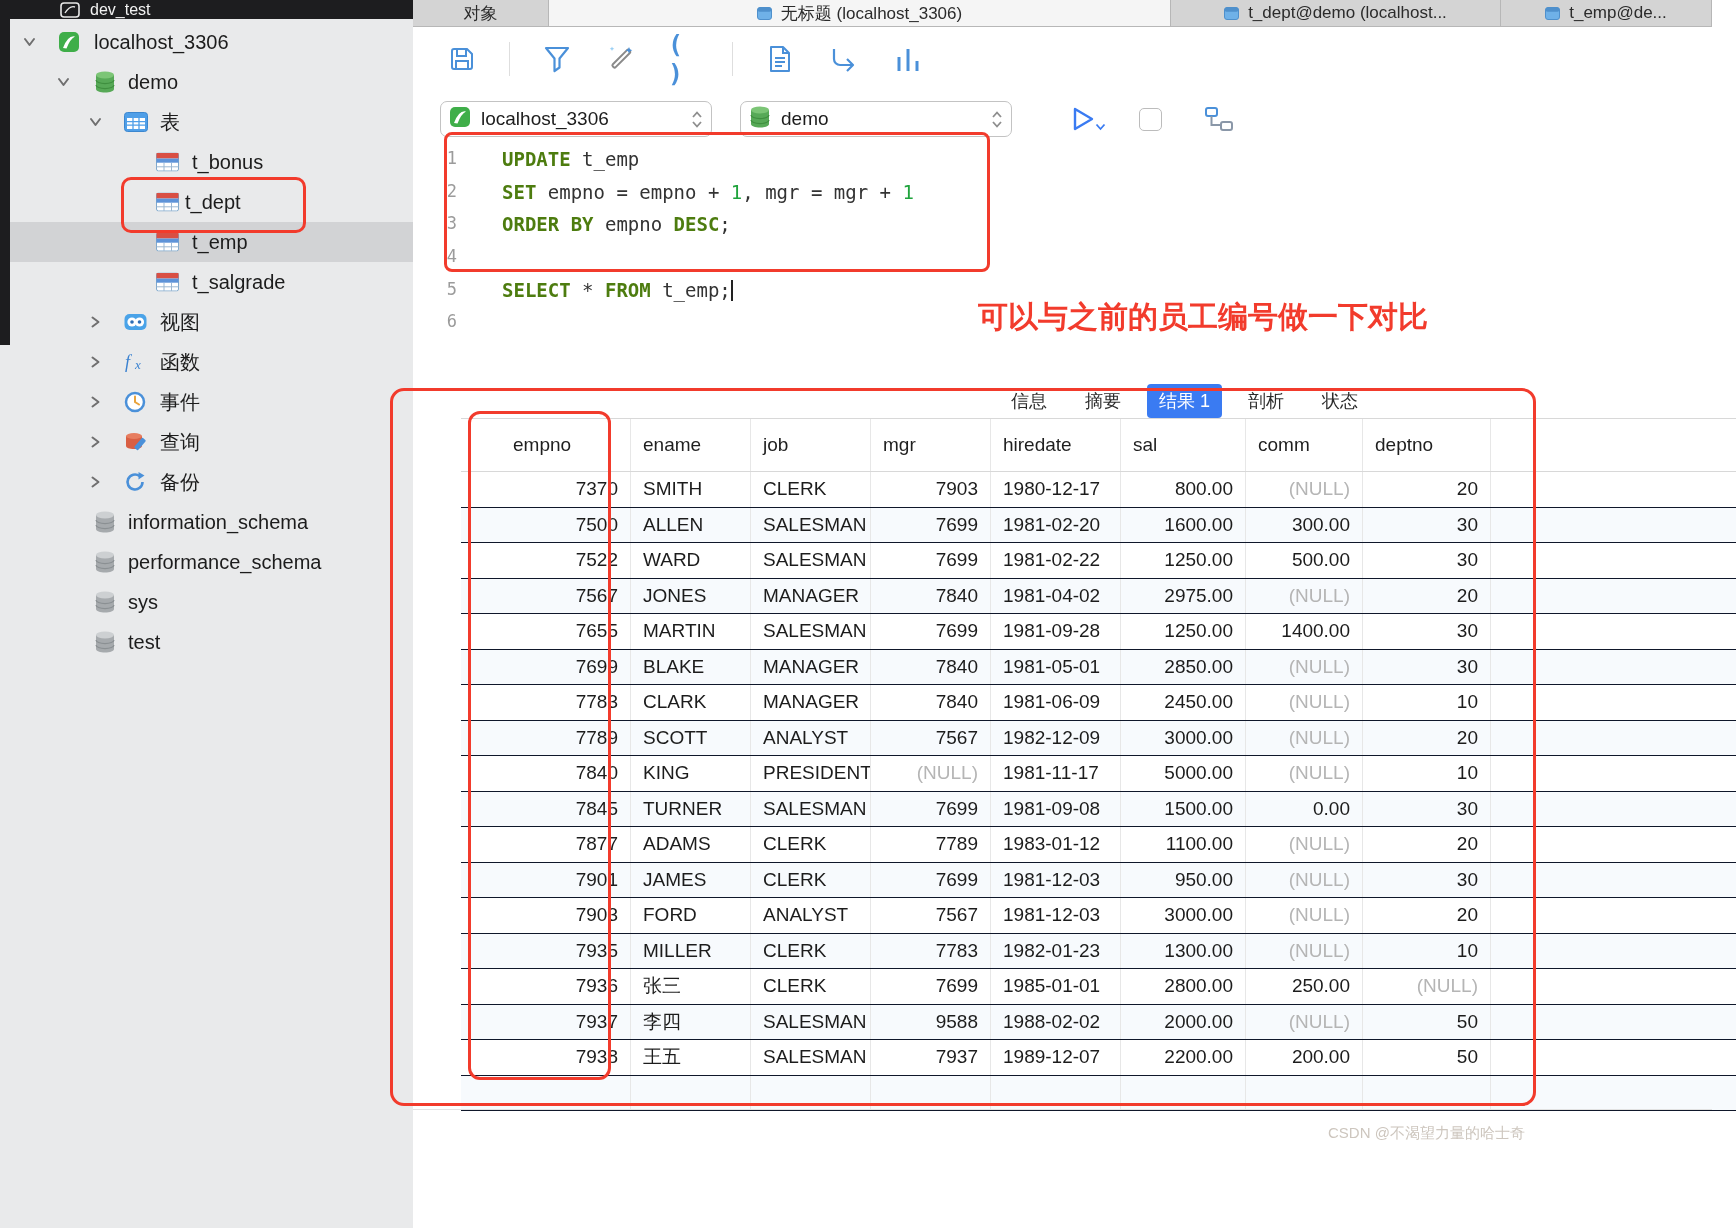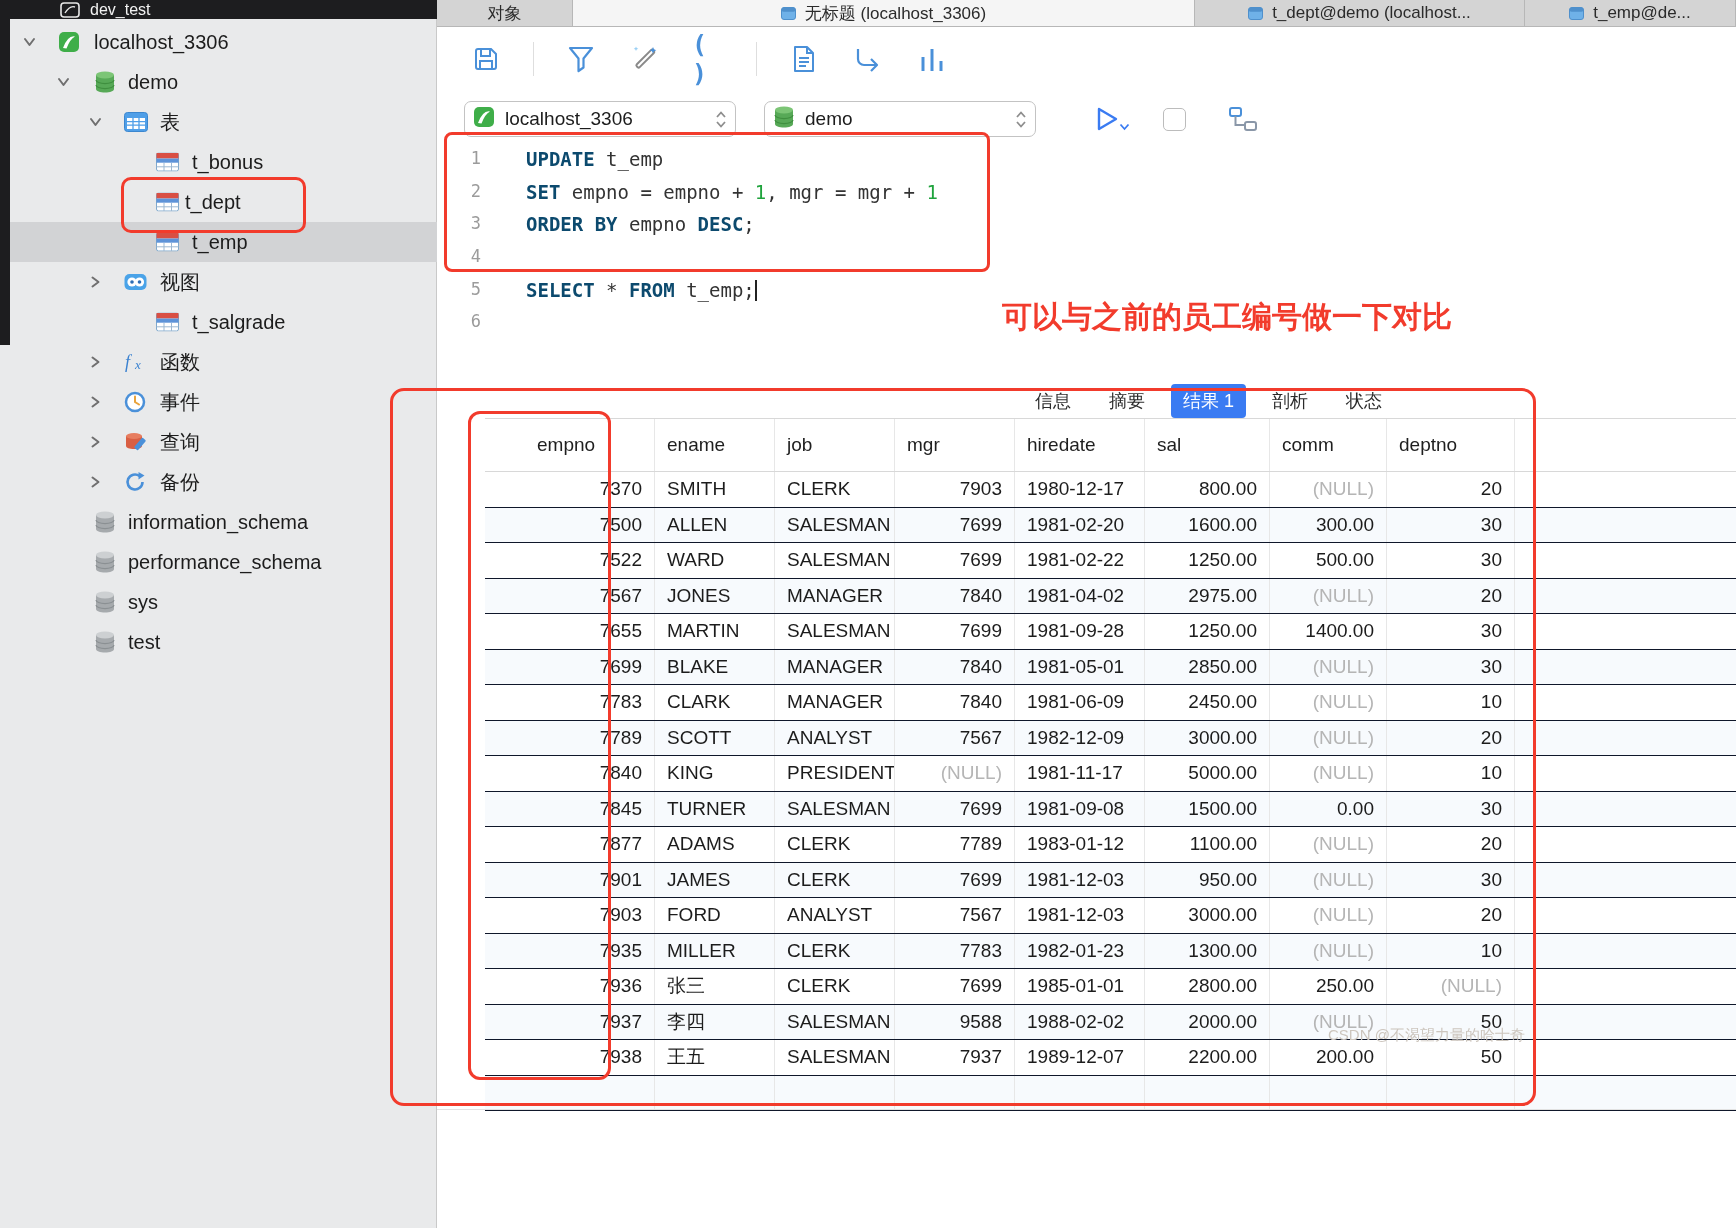--- a/index.html
+++ b/index.html
@@ -17,21 +17,21 @@
   .tree{position:absolute;left:0;top:22px;width:437px;}
   .tree-row{position:relative;height:40px;}
   .tree-row.selected{background:#d2d3d5;}
   .chev{position:absolute;top:50%;transform:translateY(-50%);width:14px;height:14px;
         display:flex;align-items:center;justify-content:center;}
   .chev.down svg{transform:rotate(90deg);}
   .ticon{position:absolute;top:50%;transform:translateY(-50%);display:flex;align-items:center;}
   .tlabel{position:absolute;top:50%;transform:translateY(-50%);font-size:20px;color:#1c1c1c;white-space:nowrap;}
 
   
-  .main{position:absolute;left:437px;top:0;width:1299px;height:1228px;background:#fff;}
+  .main{position:absolute;left:413px;top:0;width:1299px;height:1228px;background:#fff;}
 
   .tabbar{height:26px;display:flex;background:#cdcdcd;border-bottom:1px solid #b7b7b7;}
   .wtab{display:flex;align-items:center;justify-content:center;gap:9px;font-size:17px;color:#2b2b2b;
         border-right:1px solid #b7b7b7;background:#d4d4d4;box-sizing:border-box;overflow:hidden;white-space:nowrap;}
   .wtab.active{background:#f5f5f5;}
 
   .toolbar{height:64px;display:flex;align-items:center;background:#fff;padding-left:32px;gap:30px;}
   .tbtn{display:flex;align-items:center;justify-content:center;width:34px;height:34px;}
   .tsep{width:1px;height:34px;background:#dedede;}
   .braces{font:600 25px "DejaVu Sans Mono",monospace;color:#4a90d9;}
@@ -47,21 +47,21 @@
   .checkbox{margin-left:42px;width:21px;height:21px;border:1.5px solid #bcbcbc;border-radius:5px;background:#fff;}
   .explainbtn{margin-left:42px;display:flex;}
 
   
   .editor{position:absolute;left:0;top:148px;width:1299px;display:flex;}
   .gutter{width:56px;flex:none;}
   .lnum{height:32.7px;line-height:32.7px;text-align:right;padding-right:12px;
         font:17px "DejaVu Sans Mono",monospace;color:#9b9b9b;}
   .code{flex:1;padding-left:33px;}
   .cline{height:32.7px;line-height:32.7px;font:19px "DejaVu Sans Mono",monospace;color:#333;white-space:pre;}
-  .kw{color:#0c4a6e;font-weight:bold;}
+  .kw{color:#4d7c0f;font-weight:bold;}
   .num{color:#1fa33c;}
   .caret{display:inline-block;width:2px;height:21px;background:#222;vertical-align:-4px;}
   .annotation{position:absolute;left:565px;top:297px;font-size:30px;font-weight:600;color:#f23b2c;white-space:nowrap;}
 
   
   .results{position:absolute;left:0;top:383px;width:1299px;margin-left:48px;}
   .rtabs{height:35px;display:flex;justify-content:flex-end;align-items:center;gap:14px;
          padding-right:390px;font-size:18px;}
   .rtab{padding:5px 12px;color:#2b2b2b;border-radius:4px;white-space:nowrap;}
   .rtab.active{background:#3a7bf2;color:#fff;}
@@ -77,21 +77,21 @@
   .gcell.first{padding-left:52px;}
   .gcell.filler{flex:1;border-right:none;}
   .bottomline{position:absolute;left:0;top:1109px;width:1299px;height:1px;background:#e2e2e2;}
 
   
   .redbox{position:absolute;border:3.5px solid #f23b2c;pointer-events:none;box-sizing:border-box;}
   #rb-lines{left:444px;top:132px;width:546px;height:140px;border-radius:8px;}
   #rb-tdept{left:121px;top:177px;width:185px;height:56px;border-radius:10px;}
   #rb-empno{left:468px;top:411px;width:143px;height:669px;border-radius:12px;}
   #rb-results{left:390px;top:388px;width:1146px;height:718px;border-radius:14px;}
-  .watermark{position:absolute;left:1328px;top:1026px;font-size:15px;color:#cdc6be;white-space:nowrap;}
+  .watermark{position:absolute;left:1328px;top:1124px;font-size:15px;color:#cdc6be;white-space:nowrap;}
 </style>
 </head>
 <body>
 
 <div class="sidebar">
   <div class="tree" id="tree">
       <div class="tree-row">
         <span class="chev down" style="left: 22px;">
           <svg width="11" height="12" viewBox="0 0 11 12">
             <path d="M2.5 1.5 L8.5 6 L2.5 10.5" fill="none" stroke="#6f6f6f" stroke-width="2" stroke-linecap="round" stroke-linejoin="round"></path>
@@ -162,46 +162,46 @@
           <svg width="23" height="19" viewBox="0 0 23 19">
             <rect x="0.5" y="0.5" width="22" height="18" rx="2" fill="#fff" stroke="#7fa8cc"></rect>
             <rect x="0.5" y="0.5" width="22" height="5.5" fill="#d94f43"></rect>
             <rect x="0.5" y="6" width="22" height="4.2" fill="#5e93d8"></rect>
             <path d="M8 10.5 v8 M15.5 10.5 v8 M0.5 14.3 h22" stroke="#9db8d2" fill="none"></path>
           </svg>
         </span>
         <span class="tlabel" style="left: 192px;">t_emp</span>
       </div>
       <div class="tree-row">
+        <span class="ticon" style="display: inline-flex; left: 156px;">
+          <svg width="23" height="19" viewBox="0 0 23 19">
+            <rect x="0.5" y="0.5" width="22" height="18" rx="2" fill="#fff" stroke="#7fa8cc"></rect>
+            <rect x="0.5" y="0.5" width="22" height="5.5" fill="#d94f43"></rect>
+            <rect x="0.5" y="6" width="22" height="4.2" fill="#5e93d8"></rect>
+            <path d="M8 10.5 v8 M15.5 10.5 v8 M0.5 14.3 h22" stroke="#9db8d2" fill="none"></path>
+          </svg>
+        </span>
+        <span class="tlabel" style="left: 192px;">t_salgrade</span>
+      </div>
+      <div class="tree-row">
         <span class="chev" style="left: 88px;">
           <svg width="11" height="12" viewBox="0 0 11 12">
             <path d="M2.5 1.5 L8.5 6 L2.5 10.5" fill="none" stroke="#6f6f6f" stroke-width="2" stroke-linecap="round" stroke-linejoin="round"></path>
           </svg>
         </span>
         <span class="ticon" style="display: inline-flex; left: 124px;">
           <svg width="23" height="20" viewBox="0 0 23 20">
             <rect x="0.5" y="2" width="22" height="16" rx="5" fill="#4aa3e8"></rect>
             <circle cx="8" cy="10" r="4.6" fill="#fff"></circle>
             <circle cx="15.5" cy="10" r="4.6" fill="#fff"></circle>
             <circle cx="8" cy="10" r="1.8" fill="#2d6db5"></circle>
             <circle cx="15.5" cy="10" r="1.8" fill="#2d6db5"></circle>
           </svg>
         </span>
         <span class="tlabel" style="left: 160px;">视图</span>
-      </div>
-      <div class="tree-row">
-        <span class="ticon" style="display: inline-flex; left: 156px;">
-          <svg width="23" height="19" viewBox="0 0 23 19">
-            <rect x="0.5" y="0.5" width="22" height="18" rx="2" fill="#fff" stroke="#7fa8cc"></rect>
-            <rect x="0.5" y="0.5" width="22" height="5.5" fill="#d94f43"></rect>
-            <rect x="0.5" y="6" width="22" height="4.2" fill="#5e93d8"></rect>
-            <path d="M8 10.5 v8 M15.5 10.5 v8 M0.5 14.3 h22" stroke="#9db8d2" fill="none"></path>
-          </svg>
-        </span>
-        <span class="tlabel" style="left: 192px;">t_salgrade</span>
       </div>
       <div class="tree-row">
         <span class="chev" style="left: 88px;">
           <svg width="11" height="12" viewBox="0 0 11 12">
             <path d="M2.5 1.5 L8.5 6 L2.5 10.5" fill="none" stroke="#6f6f6f" stroke-width="2" stroke-linecap="round" stroke-linejoin="round"></path>
           </svg>
         </span>
         <span class="ticon" style="display: inline-flex; left: 124px;">
           <svg width="26" height="20" viewBox="0 0 26 20">
             <text x="1" y="16" font-size="18" font-style="italic" font-family="serif" fill="#3b82d0">f</text>

